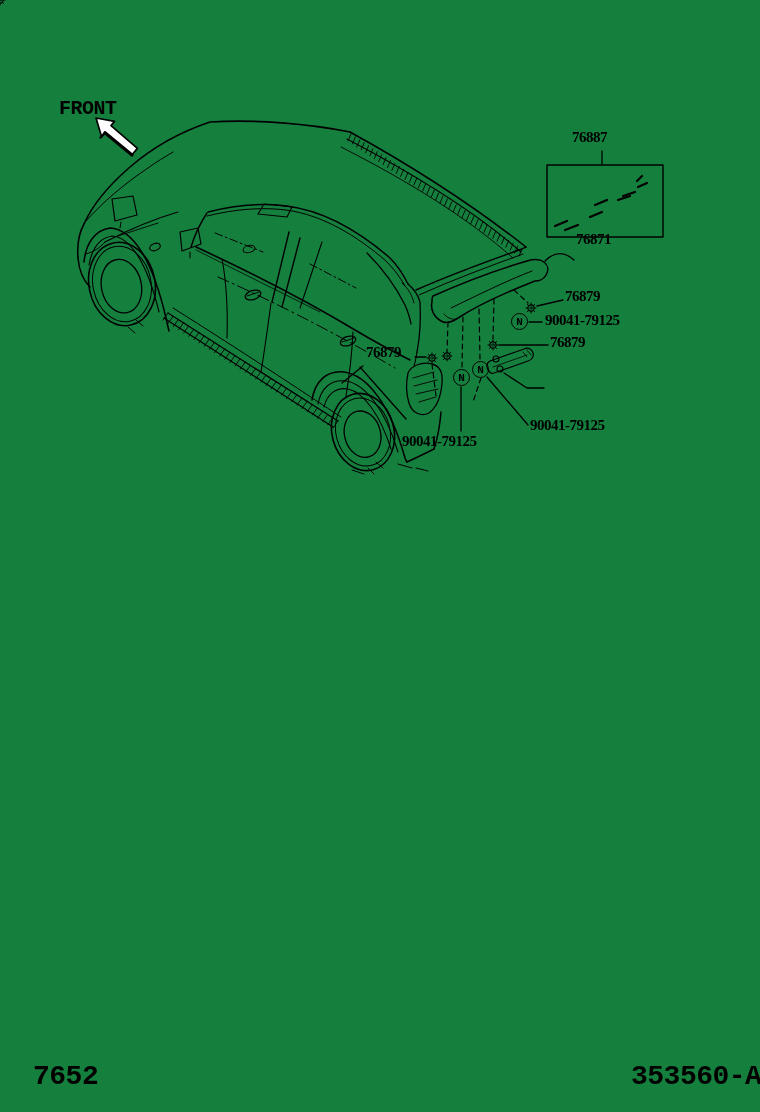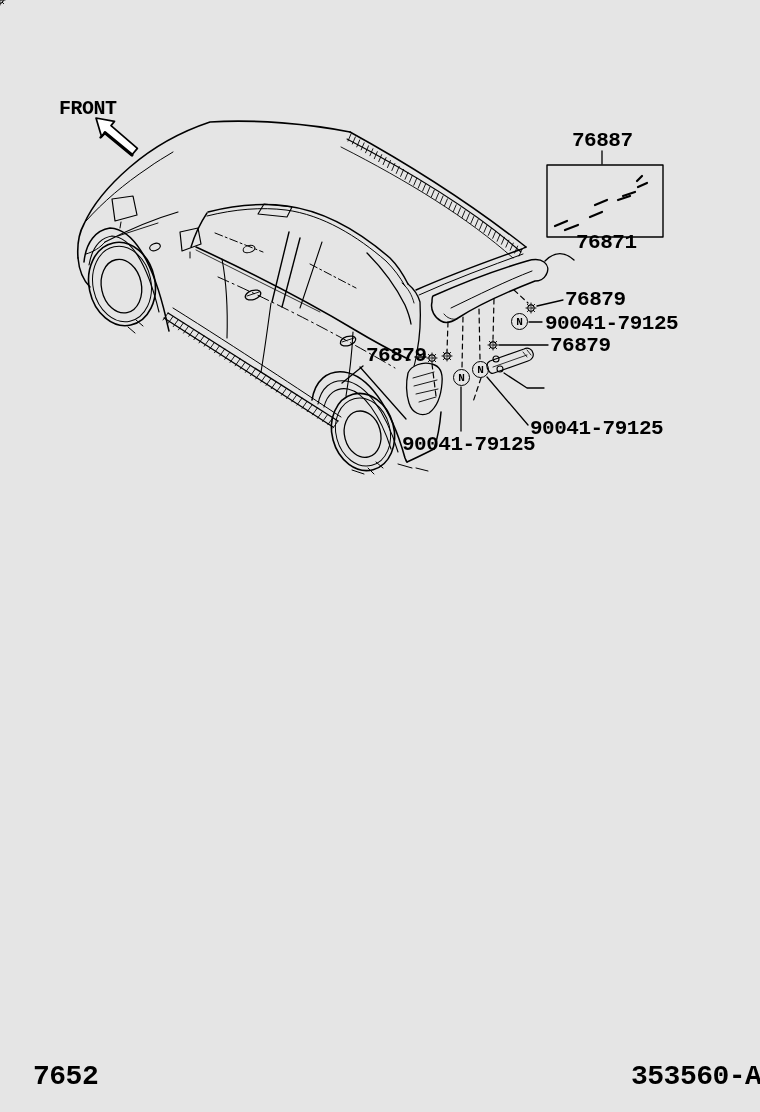--- a/index.html
+++ b/index.html
@@ -1,22 +1,22 @@
 <!DOCTYPE html>
 <html><head>
 <meta charset="utf-8">
 <style>
   html,body{margin:0;padding:0;background:#ffffff;}
-  #page{position:relative;width:760px;height:1112px;background:#e5e5e5;overflow:hidden;
+  #page{position:relative;width:760px;height:1112px;background:#15803d;overflow:hidden;
         font-family:"Liberation Mono","DejaVu Sans Mono",monospace;color:#000;}
   #art{position:absolute;left:0;top:0;}
   .lbl{position:absolute;font-weight:bold;white-space:nowrap;line-height:1;color:#000;
        letter-spacing:-0.5px;}
   .fs20{font-size:20px;}
-  .fs19{font-size:21px;}
+  .fs19{font-size:15px;font-family:Liberation Serif, serif;}
   .fs17{font-size:17px;line-height:20px;}
   .fs22{font-size:28px;}
   .nmark{position:absolute;width:17px;height:17px;border:1.6px solid #000;border-radius:50%;
          display:flex;align-items:center;justify-content:center;font-size:11px;font-weight:bold;
          background:transparent;box-sizing:border-box;}
 </style>
 </head>
 <body>
 
 <div id="page">

